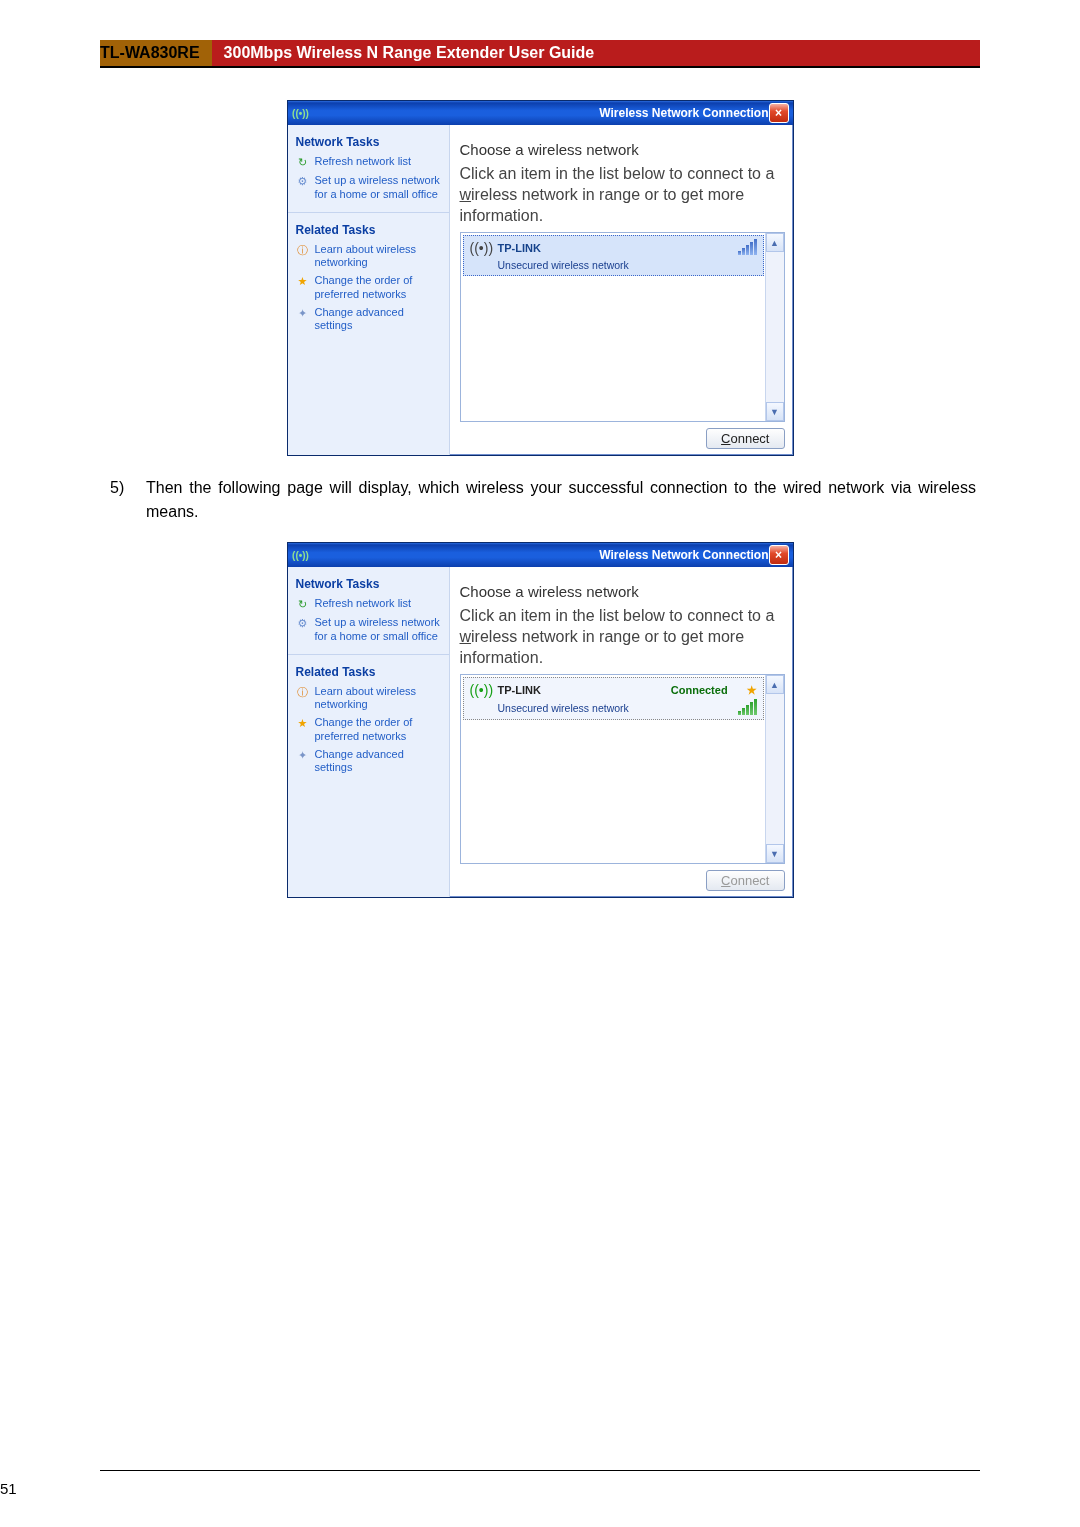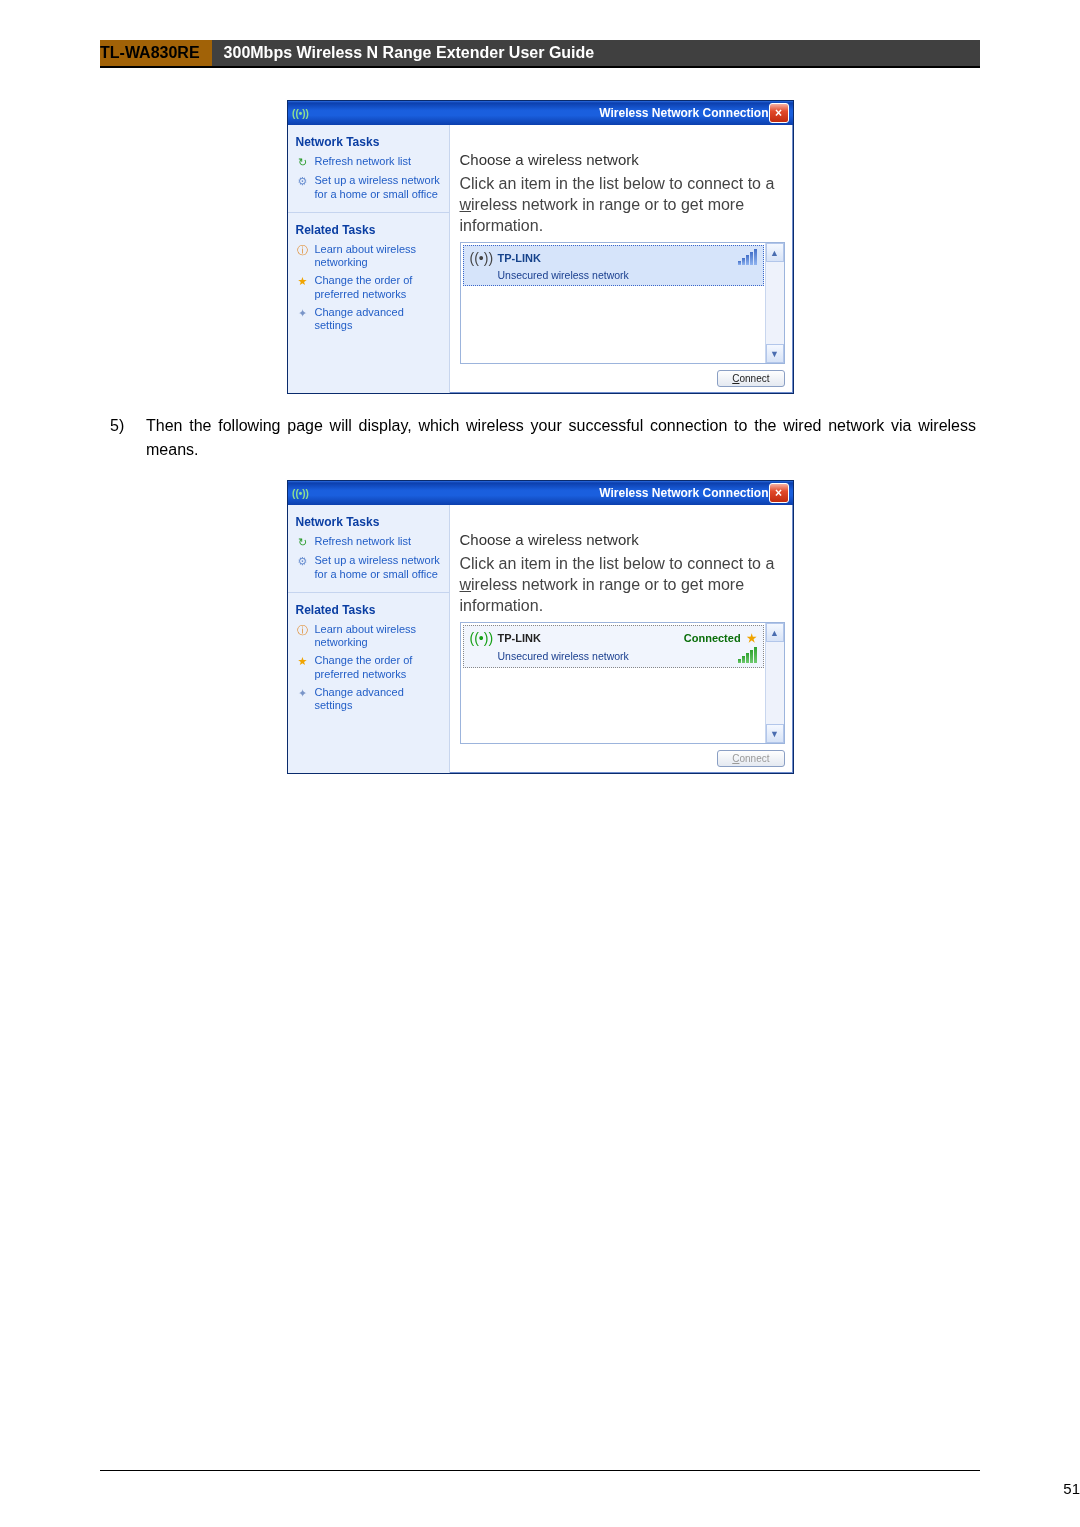--- a/index.html
+++ b/index.html
@@ -25,21 +25,21 @@
     align-items: stretch;
     font-size: 16px;
     font-weight: bold;
   }
   .header-model {
     background:#a16207;
     color:#000;
     padding:4px 12px 4px 0;
   }
   .header-title {
-    background:#404040;
+    background:#b91c1c;
     color:#fff;
     padding:4px 12px;
     flex:1;
   }
   .content {
     padding-top: 28px;
   }
   
   .xp-window {
     width: 505px;
@@ -93,24 +93,24 @@
   }
   .task-link .ticon {
     width:14px; height:14px; flex:0 0 14px;
     margin-right:5px; margin-top:1px;
     display:inline-flex; align-items:center; justify-content:center;
     font-size:11px;
   }
   .task-divider { border-top:1px solid #c5d4ef; margin:10px -8px; }
   .xp-main {
     flex:1;
-    padding:24px 8px 6px 10px;
+    padding:14px 8px 6px 10px;
     font-size:11px;
     display:flex; flex-direction:column;
-    height: 268px; 
+    height: 330px; 
     box-sizing:border-box;
   }
   .main-heading {
     font-size:15px; color:#333;
     margin:2px 0 6px 0;
   }
   .main-sub {
     font-size:16px; color:#444; margin-bottom:6px; line-height:1.3;
   }
   .main-sub .u { text-decoration:underline; }
@@ -152,49 +152,49 @@
   .net-security { color:#1a3f8f; font-size:10.5px; margin:3px 0 0 28px; }
   .net-info { color:#2450a8; font-size:10.5px; margin:3px 0 0 28px; line-height:1.25; }
   .bars {
     margin-left:auto; display:flex; align-items:flex-end; gap:1px; height:14px;
   }
   .bars span { width:3px; background:linear-gradient(to top,#6fc96f,#2fa32f); }
   .bars .b1{height:4px}.bars .b2{height:7px}.bars .b3{height:10px}.bars .b4{height:13px}.bars .b5{height:16px}
   .bars.blue span { background:linear-gradient(to top,#8fb3f0,#4470c8); }
   .connected-badge {
     margin-left:auto; color:#0a6e0a; font-weight:bold; font-size:11px;
-    display:flex; align-items:center; gap:6px;
+    display:flex; align-items:center; gap:19px;
   }
   .star { color:#f0a400; }
   .btn-row {
     margin-top:6px; display:flex; justify-content:flex-end;
   }
   .xp-btn {
-    font-size:10px; padding:2px 14px;
+    font-size:13px; padding:2px 14px;
     background:linear-gradient(#fefefe,#e4e9f1);
     border:1px solid #8a9fc4; border-radius:3px;
     color:#222;
     text-align:right;
   }
   .xp-btn .u { text-decoration:underline; }
   .xp-btn[disabled] { color:#9a9a9a; }
   .step-row {
     display:flex; font-size:16px; color:#000;
     margin:14px 4px 18px 10px; line-height:1.5;
     text-align:justify;
   }
   .step-num { width:36px; flex:0 0 36px; }
   .step-text { flex:1; }
   .footer-line {
     position:absolute; left:100px; right:100px; bottom:56px;
     border-top:1px solid #000;
   }
   .page-num {
     position:absolute; left:0; right:0; bottom:30px;
-    text-align:right; font-size:15px;
+    text-align:left; font-size:15px;
   }
 </style>
 </head>
 <body>
 <div class="page">
 
   <div class="header-row">
     <div class="header-model">TL-WA830RE</div>
     <div class="header-title">300Mbps Wireless N Range Extender User Guide</div>
   </div>

